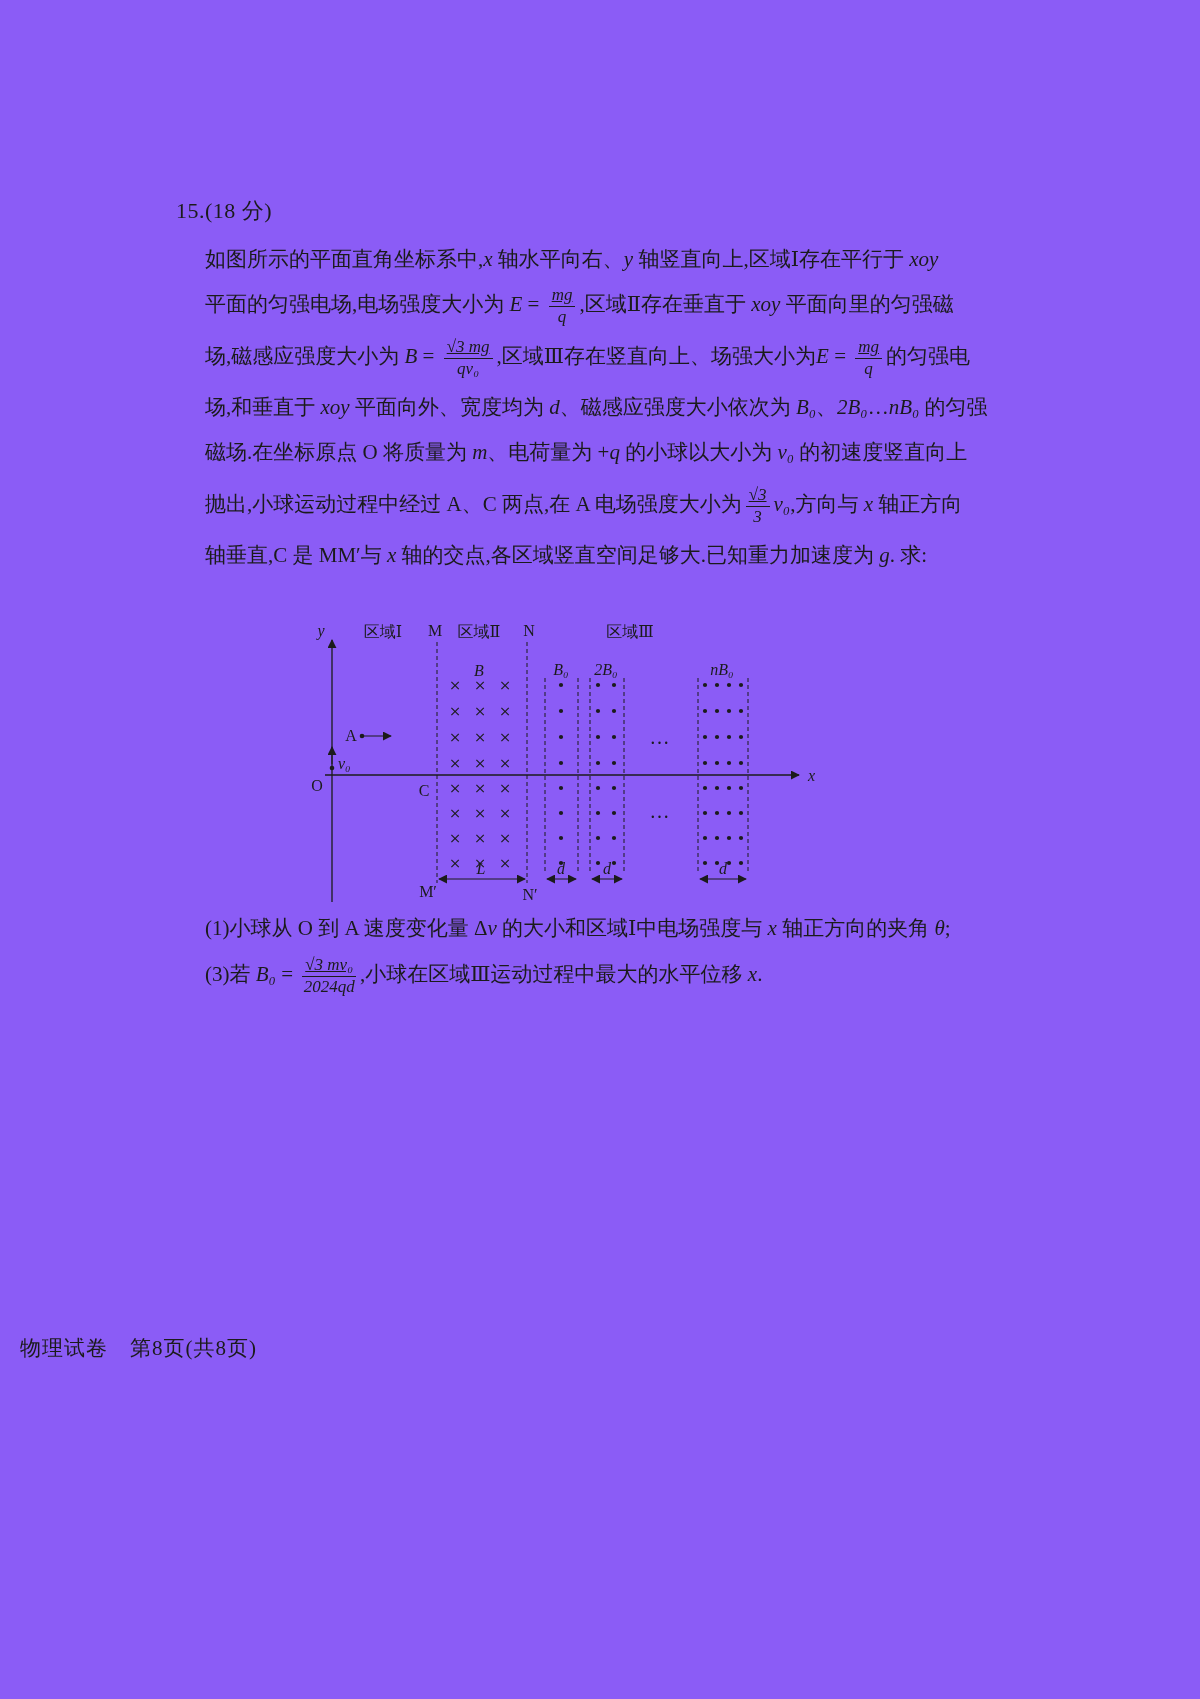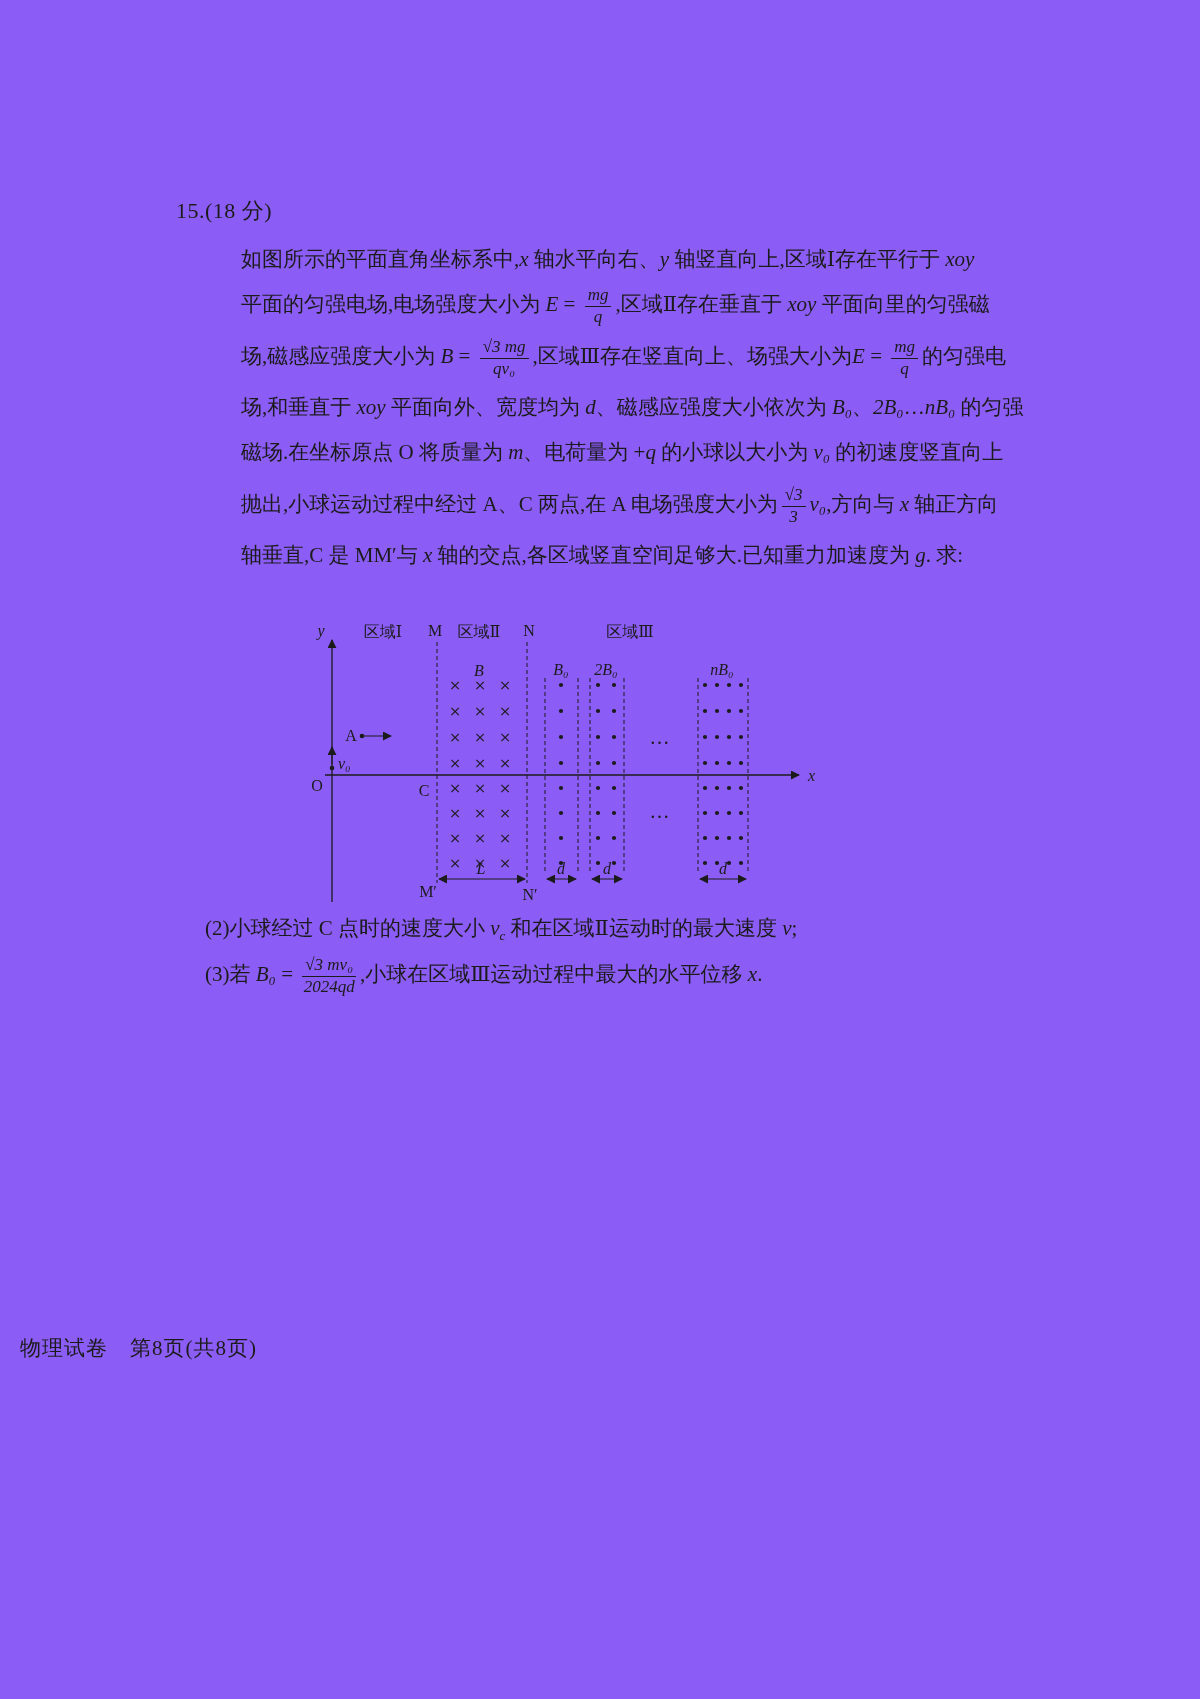--- a/index.html
+++ b/index.html
@@ -12,38 +12,38 @@
     overflow:hidden;
   }
   .problem-number{
     position:absolute;left:176px;top:196px;
     font-size:22px;letter-spacing:.5px;
   }
   .problem-body{
     position:absolute;left:205px;top:237px;width:745px;
   }
   .bline{
-    height:45px;line-height:45px;font-size:21px;white-space:pre;margin-left:36px;
+    height:45px;line-height:45px;font-size:21px;white-space:pre;
   }
   .problem-body .bline:nth-child(3),
   .problem-body .bline:nth-child(6){height:58px;line-height:58px;}
   .questions{
     position:absolute;left:205px;top:904px;width:770px;
   }
   .qline{height:48px;line-height:48px;font-size:21px;white-space:pre;}
   .questions .qline:nth-child(2){height:44px;line-height:44px;}
   .questions .qline:nth-child(3){height:68px;line-height:68px;}
   .vi{font-style:italic;}
   sub{font-size:.62em;}
   .frac{
     display:inline-flex;flex-direction:column;align-items:center;
     vertical-align:middle;margin:0 4px;font-size:17px;line-height:1.2;
     font-style:italic;
   }
-  .frac .num{border-bottom:1.2px solid #1b1b1b;padding:0 3px;display:block;}
+  .frac .num{border-bottom:1.2px solid #1b1b1b;padding:0 3px;display:block;text-decoration:underline;}
   .frac .den{display:block;}
   .diagram{position:absolute;left:295px;top:620px;}
   .page-footer{
     position:absolute;left:0;top:1334px;width:100%;
     text-align:left;font-size:21px;letter-spacing:1px;margin-left:20px;
   }
   
   .ax{stroke:#1b1b1b;stroke-width:1.3;fill:none;}
   .dash{stroke:#1b1b1b;stroke-width:1;stroke-dasharray:4 3;fill:none;}
   .dim{stroke:#1b1b1b;stroke-width:1;fill:none;}
@@ -216,19 +216,19 @@
       <text class="st si sm" x="266" y="254">d</text>
       <text class="st si sm" x="312" y="254">d</text>
       <text class="st si sm" x="428" y="254">d</text>
 
       <text class="st sm ell" x="365" y="124">…</text>
       <text class="st sm ell" x="365" y="198">…</text>
     </svg>
   </div>
 
   <div class="questions" id="questions">
-      <div class="qline"><span>(2)小球经过 C 点时的速度大小 </span><span class="vi">v<sub>c</sub></span><span> 和在区域Ⅱ运动时的最大速度 </span><span class="vi">v</span><span>;</span></div>
+      <div class="qline"><span>(1)小球从 O 到 A 速度变化量 Δ</span><span class="vi">v</span><span> 的大小和区域Ⅰ中电场强度与 </span><span class="vi">x</span><span> 轴正方向的夹角 </span><span class="vi">θ</span><span>;</span></div>
       <div class="qline"><span>(3)若 </span><span class="vi">B₀</span><span> = </span><span class="frac"><span class="num">√3 mv₀</span><span class="den">2024qd</span></span><span>,小球在区域Ⅲ运动过程中最大的水平位移 </span><span class="vi">x</span><span>.</span></div>
     </div>
 
   <div class="page-footer">物理试卷　第8页(共8页)</div>
 
 </div>
 
 </body></html>

